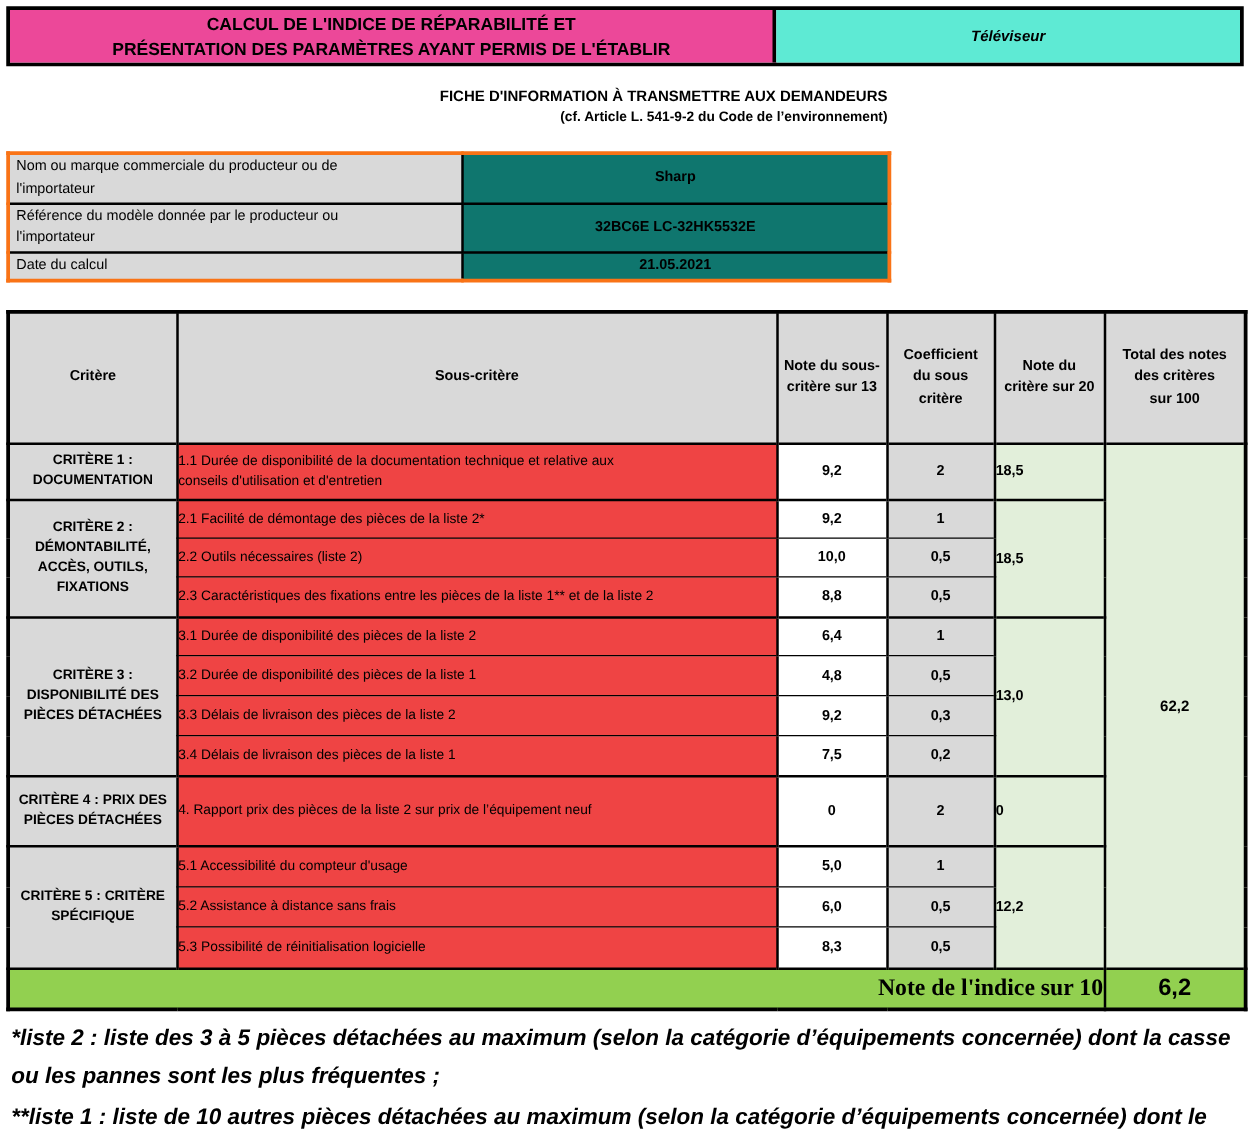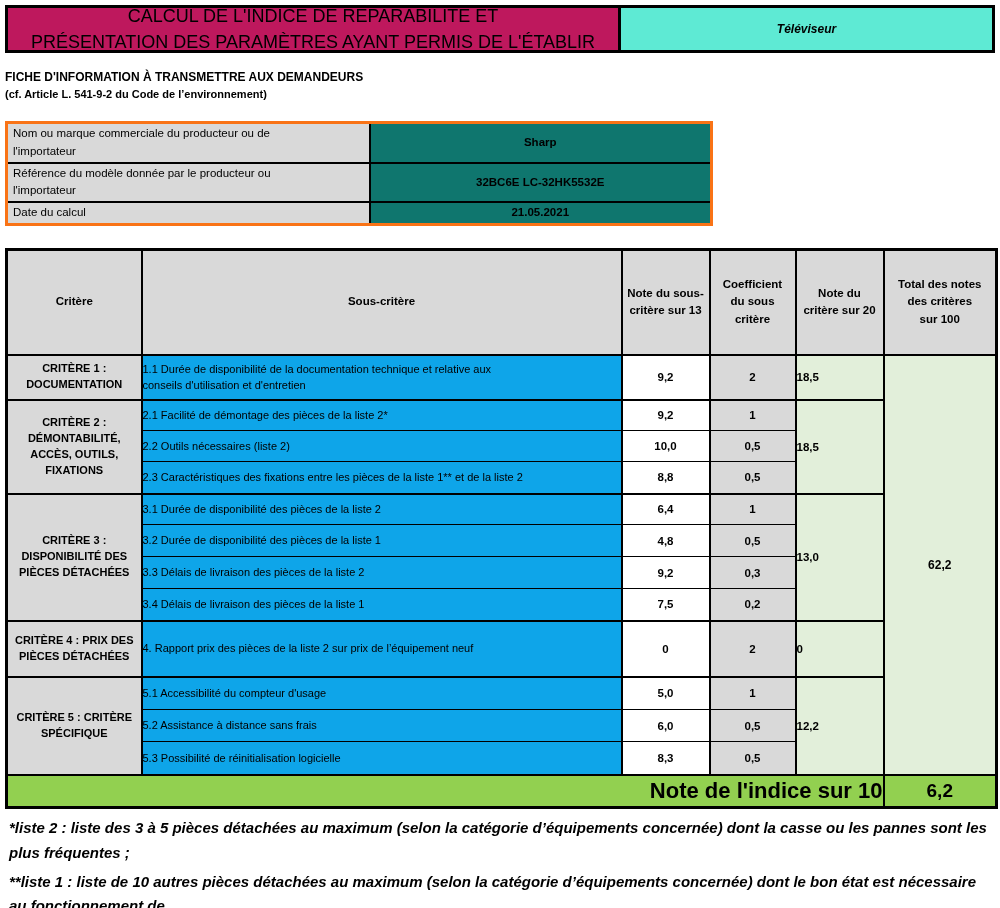--- a/index.html
+++ b/index.html
@@ -7,33 +7,33 @@
   body {
     width: 1000px; height: 908px;
     font-family: "Liberation Sans", sans-serif;
     color: #000;
   }
   .page { width: 1000px; height: 908px; padding: 5px; }
 
   
   .top-header { display: flex; height: 48px; border: 3px solid #000; }
   .title-box {
-    width: 613px; background: #be185d; border-right: 3px solid #000;
+    width: 613px; background: #ec4899; border-right: 3px solid #000;
     display: flex; align-items: center; justify-content: center;
-    text-align: center; font-weight: normal; font-size: 18px; line-height: 1.45;
+    text-align: center; font-weight: bold; font-size: 14px; line-height: 1.45;
     white-space: pre-line;
   }
   .product-box {
     flex: 1; background: #5eead4;
     display: flex; align-items: center; justify-content: center;
     font-weight: bold; font-style: italic; font-size: 12px;
   }
 
   
-  .subtitle { width: 705px; margin-top: 17px; text-align: left; font-weight: bold; }
+  .subtitle { width: 705px; margin-top: 17px; text-align: right; font-weight: bold; }
   .subtitle .l1 { font-size: 12px; }
   .subtitle .l2 { font-size: 11px; margin-top: 4px; }
 
   
   .info-table { border-collapse: collapse; table-layout: fixed; width: 705px; margin-top: 21px; border: 3px solid #f97316; }
   .info-table td { border: 2px solid #000; font-size: 11.5px; padding: 1px 5px; vertical-align: middle; }
   .i-label { background: #d9d9d9; white-space: pre-line; line-height: 1.55; }
   .i-value { background: #0f766e; text-align: center; font-weight: bold; white-space: pre-line; line-height: 1.55; }
 
   
@@ -42,33 +42,33 @@
     border-left: 2px solid #000; border-right: 2px solid #000;
     border-top: 1px solid #000; border-bottom: 1px solid #000;
     vertical-align: middle; padding: 0;
   }
   .score-table th {
     background: #d9d9d9; font-weight: bold; font-size: 11.5px;
     text-align: center; white-space: pre-line; line-height: 1.55;
   }
   .gt { border-top: 2px solid #000 !important; }
   .c-name  { background: #d9d9d9; font-weight: bold; font-size: 11px; text-align: center; white-space: pre-line; line-height: 1.45; }
-  .c-sub   { background: #0ea5e9; font-size: 11px; text-align: left; padding: 2px 6px; white-space: pre-line; line-height: 1.5; }
+  .c-sub   { background: #ef4444; font-size: 11px; text-align: left; padding: 2px 6px; white-space: pre-line; line-height: 1.5; }
   .c-note  { background: #ffffff; font-weight: bold; font-size: 11.5px; text-align: center; margin-top: 20px; }
   .c-coef  { background: #d9d9d9; font-weight: bold; font-size: 11.5px; text-align: center; }
   .c-s20   { background: #e2efda; font-weight: bold; font-size: 11.5px; text-align: left; }
   .c-total { background: #e2efda; font-weight: bold; font-size: 12px; text-align: center; }
-  .f-label { background: #92d050; text-align: right; font-weight: bold; font-size: 22px; padding-right: 14px; }
+  .f-label { background: #92d050; text-align: right; font-weight: bold; font-size: 19px; padding-right: 14px; font-family: Liberation Serif, serif; }
   .f-value { background: #92d050; text-align: center; font-weight: bold; font-size: 19px; }
 
   
   .footnotes { margin-top: 7px; padding-left: 4px; width: 988px; }
   .footnotes p {
     margin: 0 0 4px 0; font-style: italic; font-weight: 600;
-    font-size: 15px; line-height: 1.65; white-space: pre-line;
+    font-size: 18px; line-height: 1.65; white-space: pre-line;
   }
 </style>
 </head>
 <body>
 
 <div class="page">
 
   <div class="top-header">
     <div class="title-box">CALCUL DE L'INDICE DE RÉPARABILITÉ ET
 PRÉSENTATION DES PARAMÈTRES AYANT PERMIS DE L'ÉTABLIR</div>

